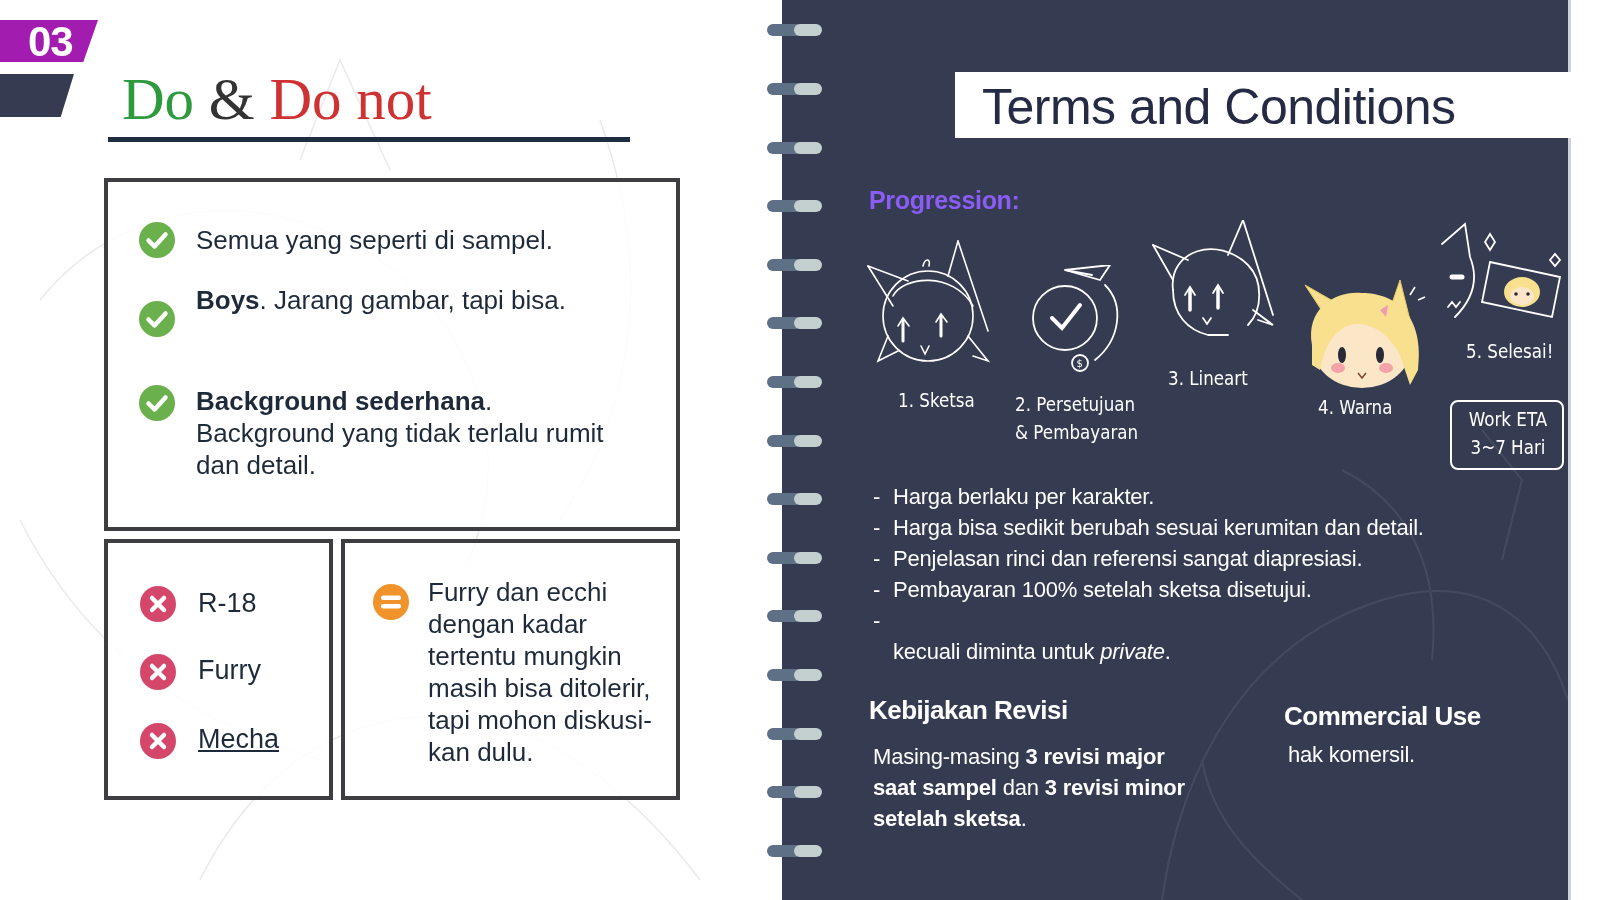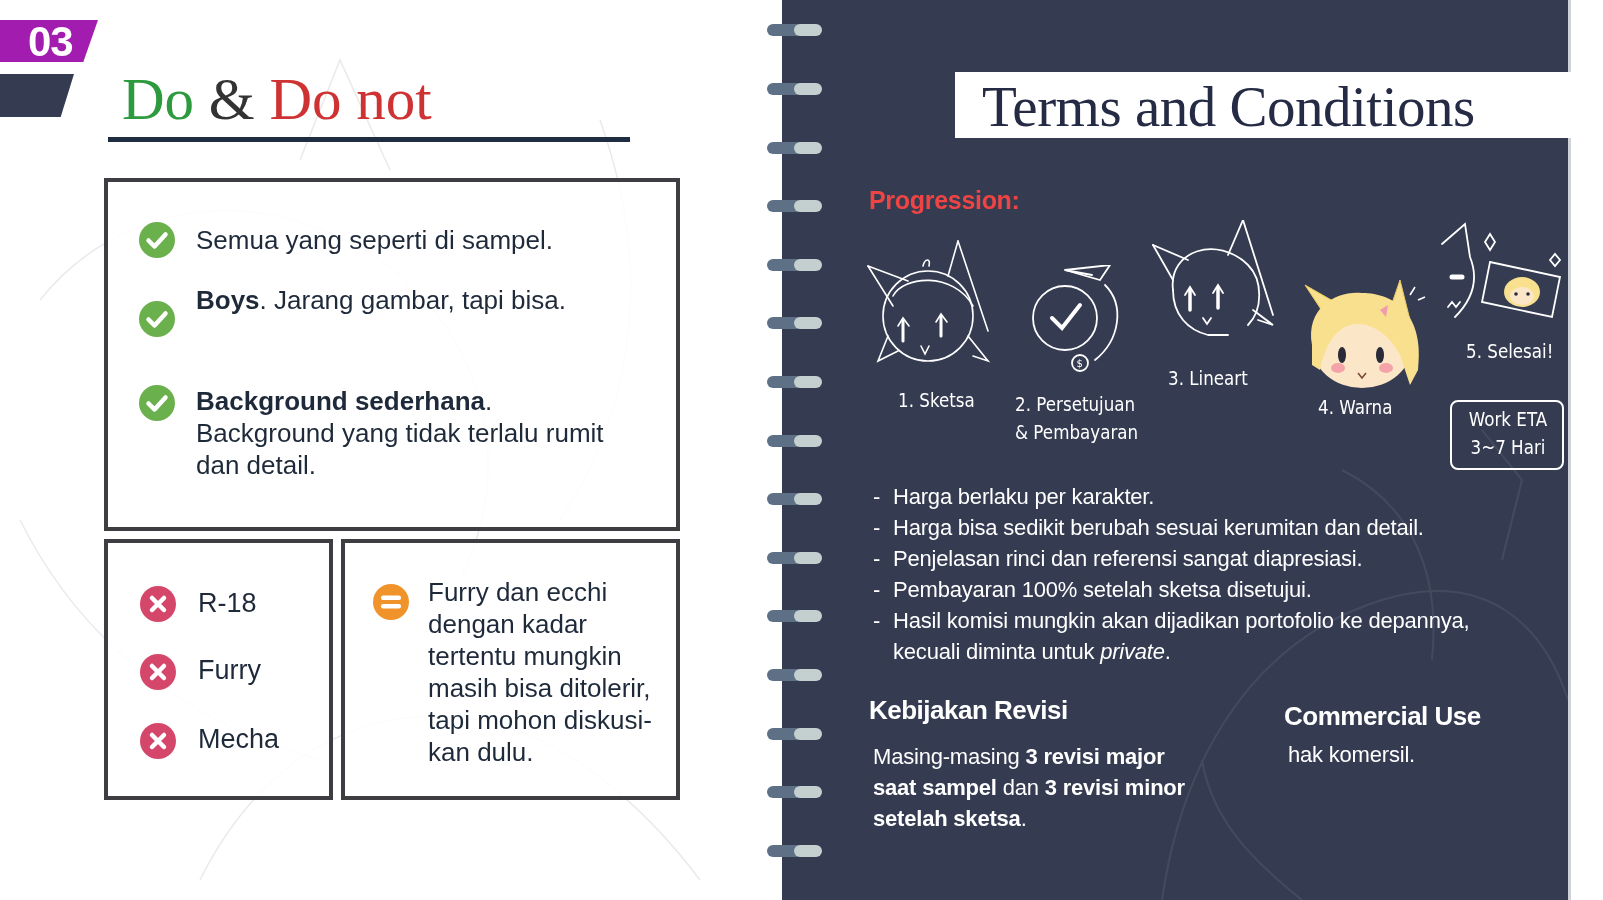--- a/index.html
+++ b/index.html
@@ -40,23 +40,23 @@
     
     .notebook { position: absolute; left: 782px; top: 0; width: 786px; height: 900px; background: #353c52; overflow: hidden; }
     .notebook-edge { position: absolute; left: 1568px; top: 0; width: 3px; height: 900px; background: #cfd3d8; }
     .nb-sketch { position: absolute; left: 0; top: 0; width: 786px; height: 900px; opacity: 0.07; }
 
     .ring { position: absolute; left: 767px; width: 55px; height: 12px; }
     .ring .back { position: absolute; left: 0; top: 0; width: 36px; height: 12px; border-radius: 6px; background: #5e7086; }
     .ring .front { position: absolute; left: 27px; top: 0; width: 28px; height: 12px; border-radius: 6px; background: #c3d0cf; }
 
     .tc-title-bar { position: absolute; left: 955px; top: 72px; width: 648px; height: 66px; background: #ffffff; }
-    .tc-title { position: absolute; left: 982px; top: 74px; font-family: Liberation Serif, serif; font-size: 57px; color: #262b45; line-height: 66px; white-space: nowrap; letter-spacing: -0.5px; }
-
-    .progression-label { position: absolute; left: 869px; top: 186px; font-size: 25px; font-weight: bold; color: #ef4444; letter-spacing: -0.3px; }
+    .tc-title { position: absolute; left: 982px; top: 74px; font-family: Liberation Sans, sans-serif; font-size: 50px; color: #262b45; line-height: 66px; white-space: nowrap; letter-spacing: -0.5px; }
+
+    .progression-label { position: absolute; left: 869px; top: 186px; font-size: 25px; font-weight: bold; color: #8b5cf6; letter-spacing: -0.3px; }
 
     .step-art { position: absolute; }
     .step-label { position: absolute; font-family: "DejaVu Sans", sans-serif; font-size: 19px; color: #ffffff; line-height: 28px; white-space: nowrap; transform: scaleX(0.88); transform-origin: left top; }
 
     .eta-box { position: absolute; left: 1450px; top: 400px; width: 114px; height: 70px; border: 2px solid #ffffff; border-radius: 8px; }
     .eta-text { position: absolute; left: 1458px; top: 405px; width: 100px; text-align: center; font-family: "DejaVu Sans", sans-serif; font-size: 19px; color: #ffffff; line-height: 28px; transform: scaleX(0.88); }
 
     .terms-list { position: absolute; left: 873px; top: 481px; width: 680px; list-style: none; }
     .terms-list li { position: relative; padding-left: 20px; font-size: 22px; color: #ffffff; line-height: 31px; letter-spacing: -0.2px; }
     .terms-list li .dash { position: absolute; left: 0; top: 0; }
@@ -142,21 +142,21 @@
       </svg>
   </div>
   <div class="dont-text" style="top:654px;">Furry</div>
 
   <div class="icon-circle" style="left:140px; top:723px;">
     <svg viewBox="0 0 36 36">
         <circle cx="18" cy="18" r="18" fill="#d5476a"></circle>
         <path d="M12 12 L24 24 M24 12 L12 24" stroke="#fff" stroke-width="4.5" stroke-linecap="round"></path>
       </svg>
   </div>
-  <div class="dont-text" style="top:723px;">Mecha</div>
+  <div class="dont-text" style="top:723px;text-decoration:underline;">Mecha</div>
 
   <div class="box box-maybe"></div>
   <div class="icon-circle" style="left:373px; top:584px;">
     <svg viewBox="0 0 36 36">
         <circle cx="18" cy="18" r="18" fill="#f0932b"></circle>
         <rect x="8" y="11.5" width="20" height="4.5" rx="2" fill="#fff"></rect>
         <rect x="8" y="20" width="20" height="4.5" rx="2" fill="#fff"></rect>
       </svg>
   </div>
   <div class="maybe-text">
@@ -332,21 +332,21 @@
 <div class="eta-text">
   <div>Work ETA</div>
   <div>3~7 Hari</div>
 </div>
 
 <ul class="terms-list">
   <li><span class="dash">-</span><span>Harga berlaku per karakter.</span></li>
   <li><span class="dash">-</span><span>Harga bisa sedikit berubah sesuai kerumitan dan detail.</span></li>
   <li><span class="dash">-</span><span>Penjelasan rinci dan referensi sangat diapresiasi.</span></li>
   <li><span class="dash">-</span><span>Pembayaran 100% setelah sketsa disetujui.</span></li>
-  <li><span class="dash">-</span><span>Hasil komisi mungkin akan dijadikan portofolio ke depannya,</span><br><span>kecuali diminta untuk </span><em>private</em><span>.</span></li>
+  <li><span class="dash">-</span><br><span>kecuali diminta untuk </span><em>private</em><span>.</span></li>
 </ul>
 
 <div class="section-h" style="left:869px; top:695px;">Kebijakan Revisi</div>
 <div class="section-p" style="left:873px; top:741px; width:340px;">
   <span>Masing-masing </span><b>3 revisi major</b><br>
   <b>saat sampel</b><span> dan </span><b>3 revisi minor</b><br>
   <b>setelah sketsa</b><span>.</span>
 </div>
 
 <div class="section-h" style="left:1284px; top:701px;">Commercial Use</div>

